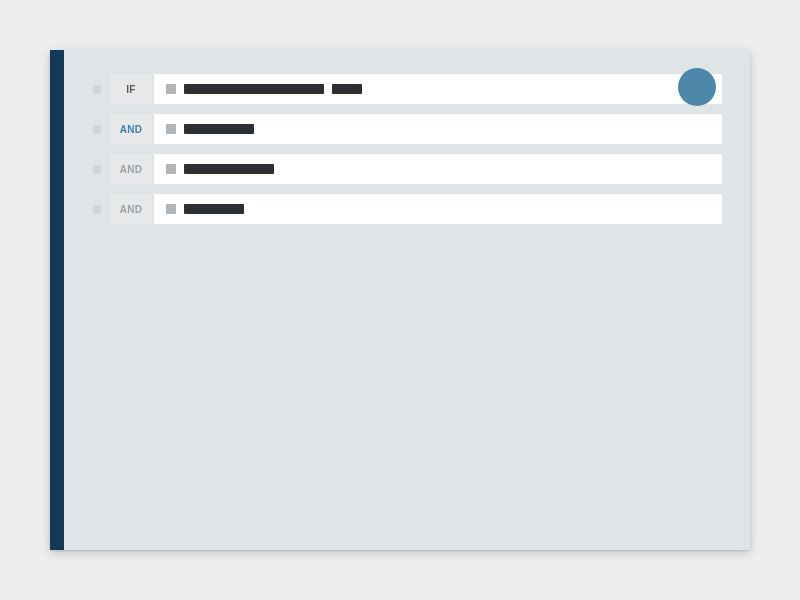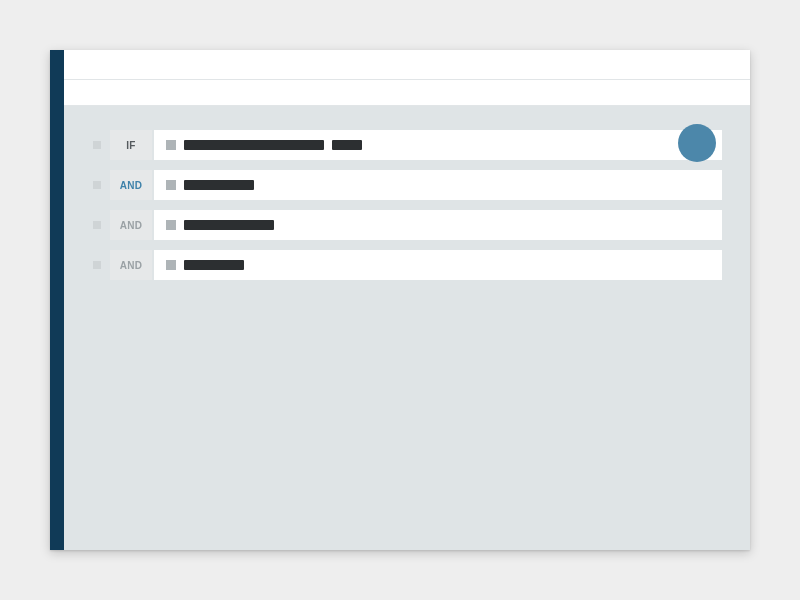--- a/index.html
+++ b/index.html
@@ -23,21 +23,21 @@
     }
     .sidebar {
       width: 14px;
       background: #103a57;
       height: 100%;
       flex-shrink: 0;
     }
     .main {
       flex: 1;
       display: flex;
-      flex-direction: column;
+      flex-direction: row;
       position: relative;
     }
     .header-band {
       background: #ffffff;
       border-bottom: 1px solid #e1e5e7;
     }
     .header-row1 { height: 30px; }
     .header-row2 { height: 26px; }
     .content {
       flex: 1;

